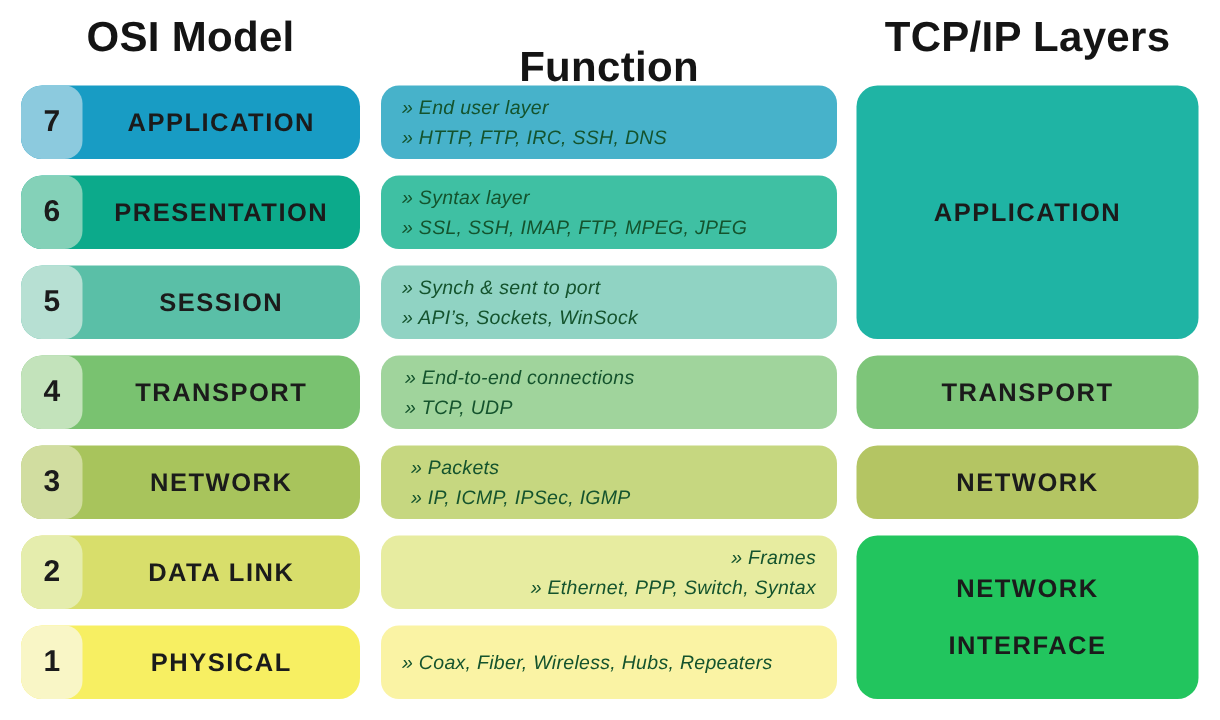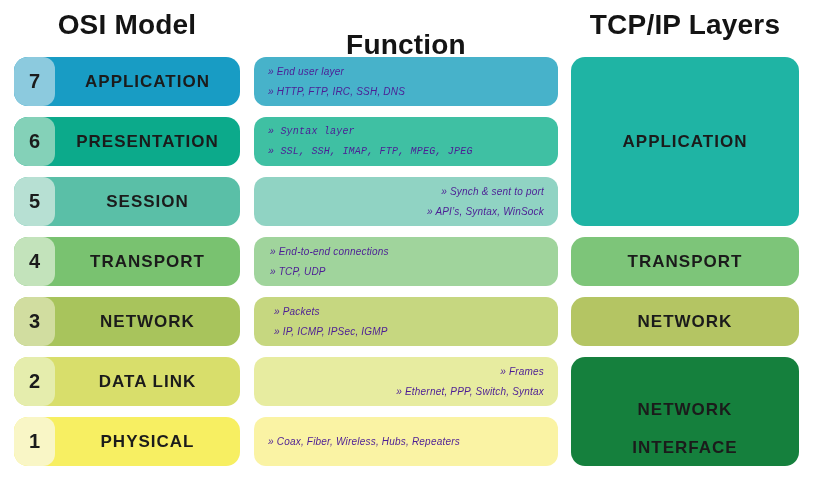--- a/index.html
+++ b/index.html
@@ -39,21 +39,21 @@
     white-space:nowrap;
   }
 
   
   .fn-row {
     height:49px; border-radius:12px; box-sizing:border-box;
     display:flex; flex-direction:column; justify-content:center;
     padding:0 14px; gap:1px;
   }
   .fn-line {
-    font-size:10px; font-style:italic; color:#4c1d95;
+    font-size:13px; font-style:italic; color:#14532d;
     line-height:19px; letter-spacing:0.2px; white-space:nowrap;
   }
 
   
   .tcp-box {
     border-radius:14px;
     display:flex; align-items:center; justify-content:center; text-align:center;
     font-size:17px; font-weight:700; letter-spacing:1px; color:#1b1b1b;
   }
   .tcp-app   { height:169px; }
@@ -113,27 +113,27 @@
         </div>
       <div class="osi-label">PHYSICAL</div>
     </div>
   </div>
 
   <div class="col col-fn">
     <div class="fn-row" style="background-color: rgb(71, 178, 202);">
       <div class="fn-line">» End user layer</div>
       <div class="fn-line">» HTTP, FTP, IRC, SSH, DNS</div>
     </div>
-    <div class="fn-row" style="background-color: rgb(63, 192, 163); font-family: Liberation Mono, monospace;">
+    <div class="fn-row" style="background-color: rgb(63, 192, 163);">
       <div class="fn-line">» Syntax layer</div>
       <div class="fn-line">» SSL, SSH, IMAP, FTP, MPEG, JPEG</div>
     </div>
-    <div class="fn-row" style="background-color: rgb(144, 211, 195); align-items: flex-end;">
+    <div class="fn-row" style="background-color: rgb(144, 211, 195);">
       <div class="fn-line">» Synch &amp; sent to port</div>
-      <div class="fn-line">» API’s, Syntax, WinSock</div>
+      <div class="fn-line">» API’s, Sockets, WinSock</div>
     </div>
     <div class="fn-row" style="background-color: rgb(160, 212, 156); padding-left: 16px;">
       <div class="fn-line">» End-to-end connections</div>
       <div class="fn-line">» TCP, UDP</div>
     </div>
     <div class="fn-row" style="background-color: rgb(198, 215, 128); padding-left: 20px;">
       <div class="fn-line">» Packets</div>
       <div class="fn-line">» IP, ICMP, IPSec, IGMP</div>
     </div>
     <div class="fn-row" style="background-color: rgb(231, 236, 160); align-items: flex-end;">
@@ -148,18 +148,18 @@
   <div class="col col-tcp">
     <div class="tcp-box tcp-app" style="background-color: rgb(31, 180, 164);">
       <span class="tcp-label">APPLICATION</span>
     </div>
     <div class="tcp-box tcp-single" style="background-color: rgb(125, 197, 121);">
       <span class="tcp-label">TRANSPORT</span>
     </div>
     <div class="tcp-box tcp-single" style="background-color: rgb(180, 197, 99);">
       <span class="tcp-label">NETWORK</span>
     </div>
-    <div class="tcp-box tcp-netif" style="background-color: #15803d; align-items: flex-end;">
+    <div class="tcp-box tcp-netif" style="background-color: #22c55e;">
       <span class="tcp-label">NETWORK INTERFACE</span>
     </div>
   </div>
 
 </div>
 
 </body></html>

